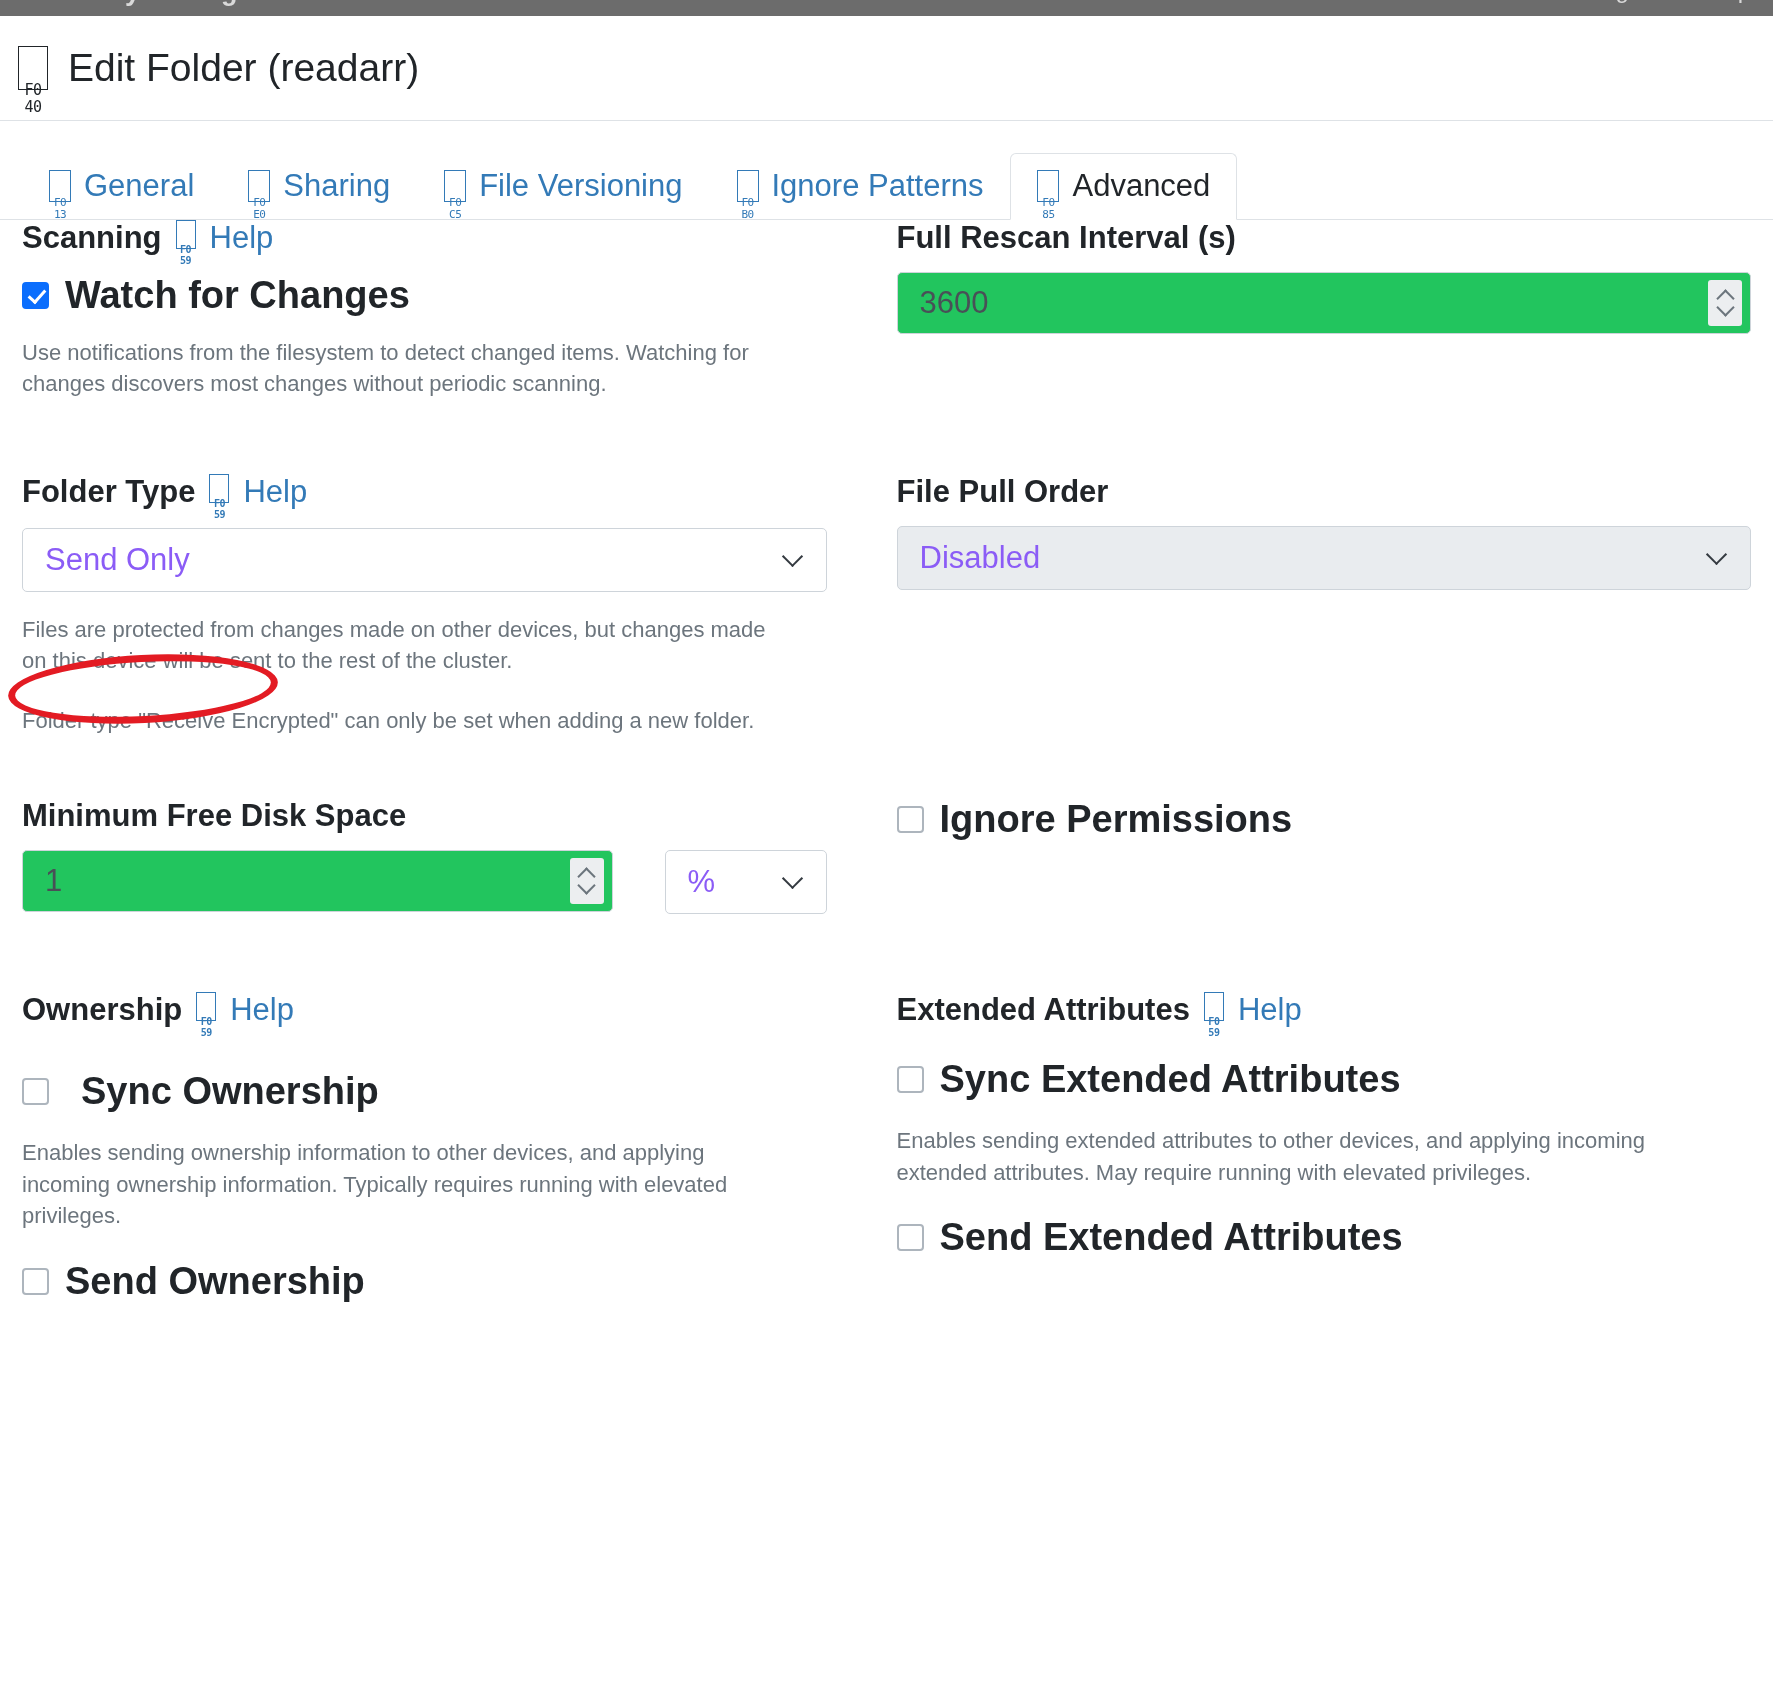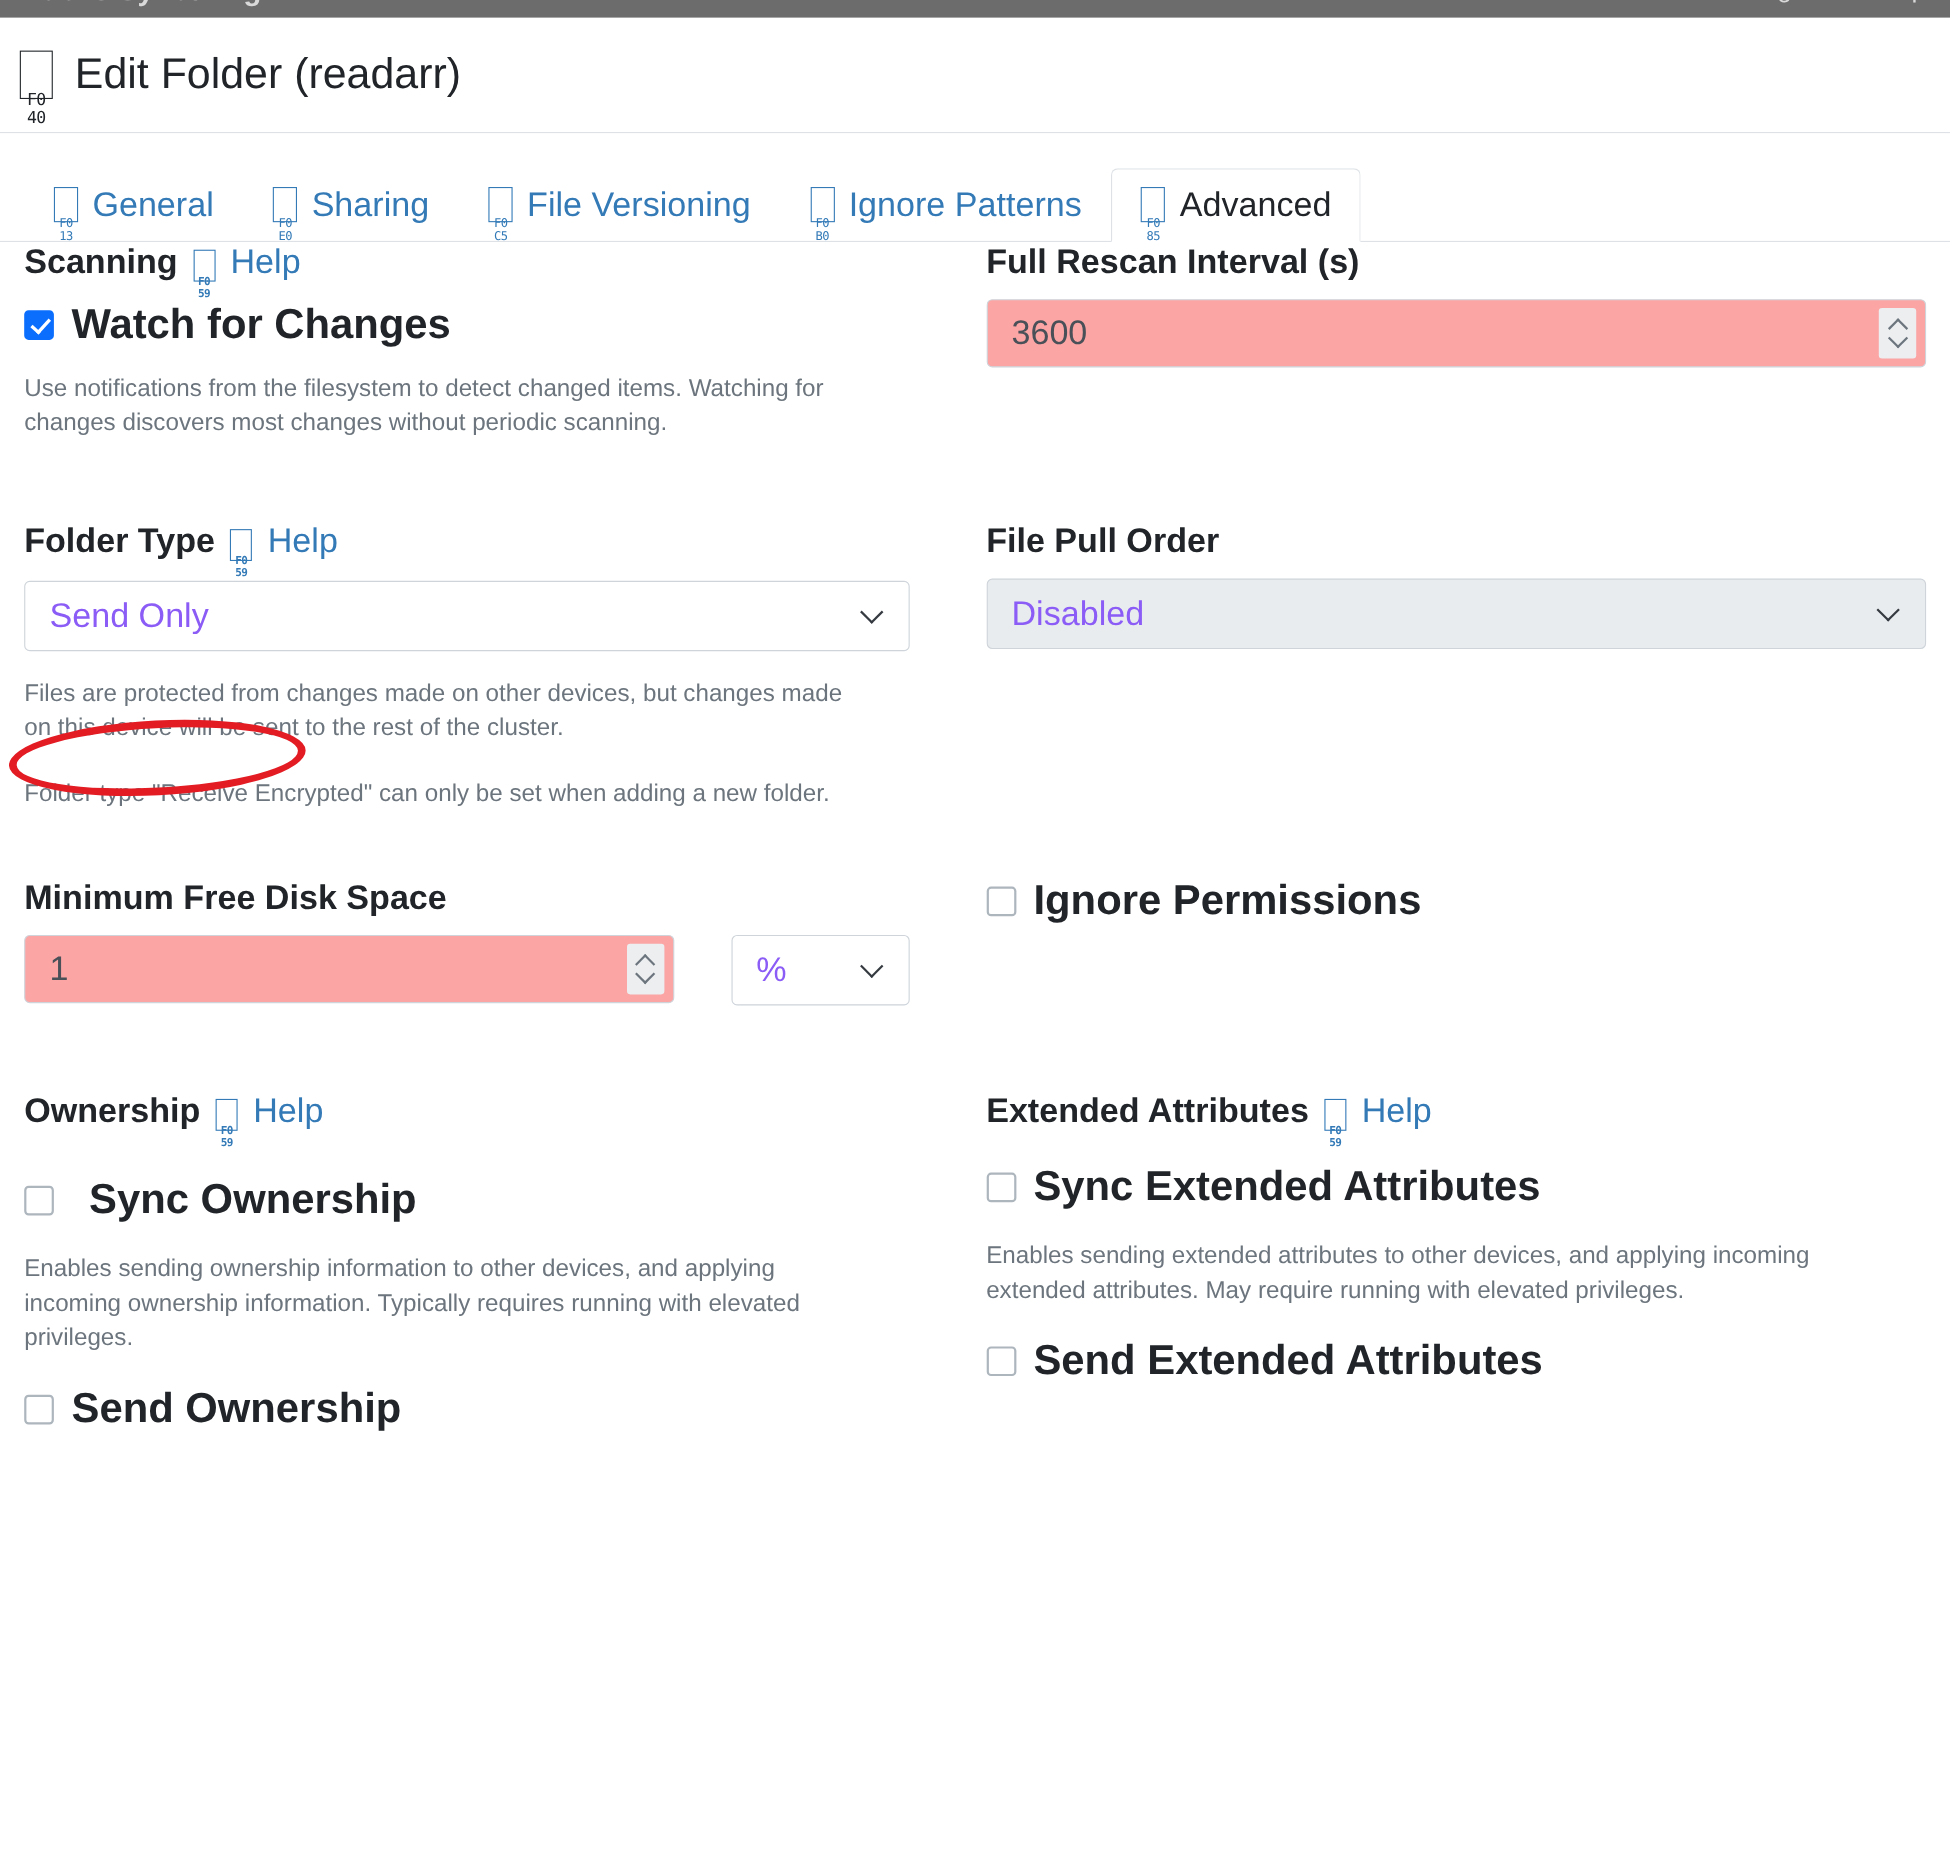--- a/index.html
+++ b/index.html
@@ -137,21 +137,21 @@
     top: 220px; left: 0;
     width: 1773px;
     padding: 0 22px;
   }
   .row2 { display: flex; width: 100%; }
   .col { width: 50%; padding-right: 60px; }
   .col.right { padding-right: 0; padding-left: 10px; }
 
   .section-head {
     display: flex;
-    align-items: flex-end;
+    align-items: flex-start;
     gap: 14px;
     font-size: 31px;
     font-weight: bold;
     color: #212529;
     margin: 0 0 18px 0;
     white-space: nowrap;
   }
   .help-link {
     color: #337ab7;
     font-weight: normal;
@@ -209,21 +209,21 @@
     max-width: 760px;
   }
 
   
   .inp {
     position: relative;
     width: 100%;
     height: 62px;
     border: 1px solid #ced4da;
     border-radius: 5px;
-    background: #fca5a5;
+    background: #22c55e;
     display: flex;
     align-items: center;
     padding-left: 22px;
     font-size: 31px;
     color: #495057;
   }
   .spinner {
     position: absolute;
     right: 8px; top: 7px;
     width: 34px; height: 46px;

